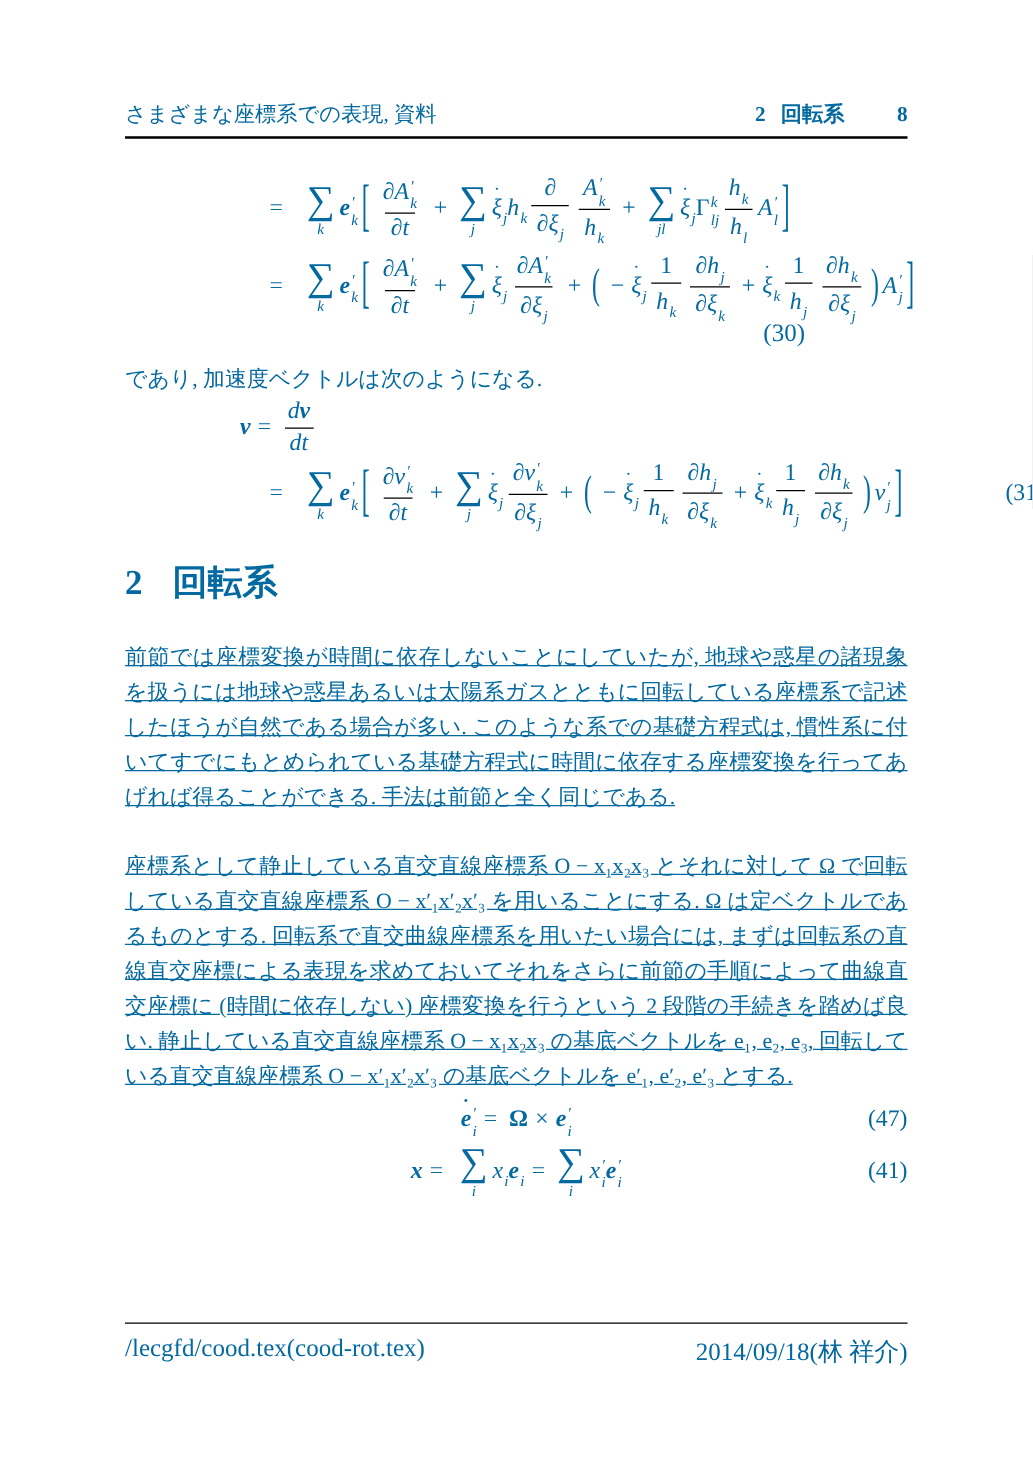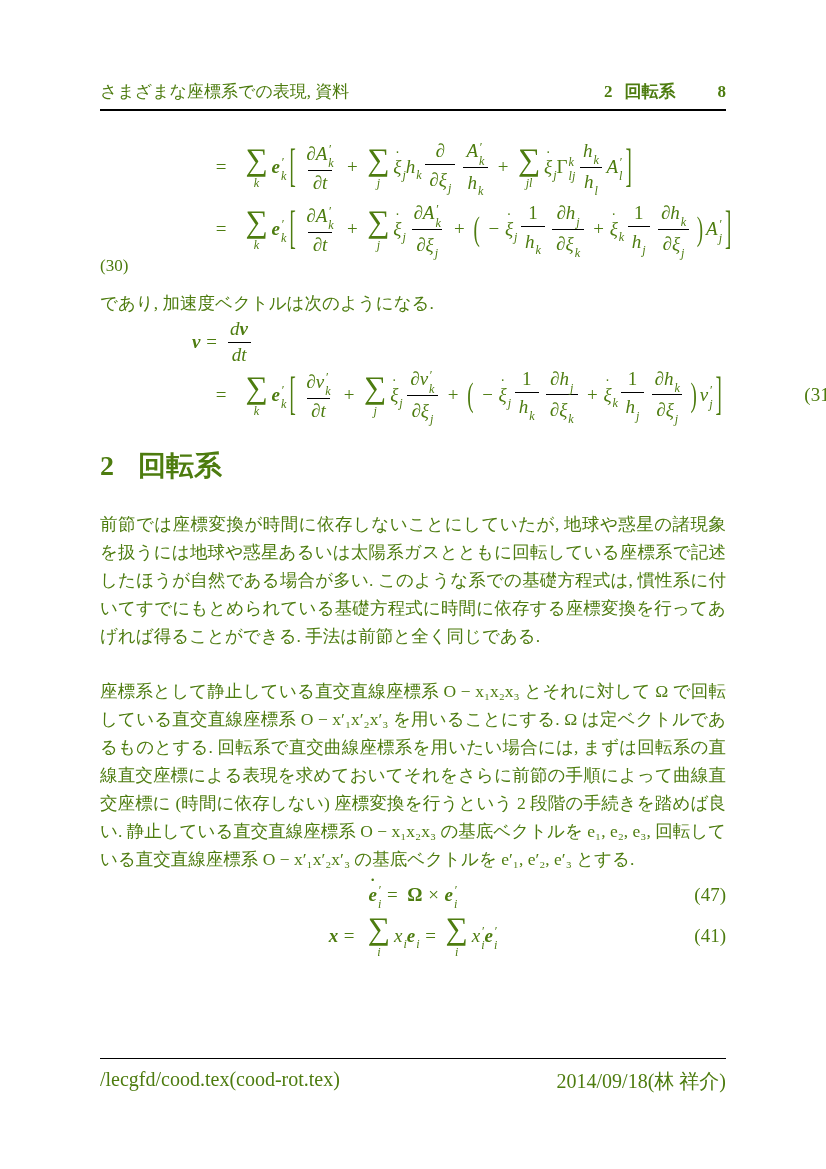--- a/index.html
+++ b/index.html
@@ -1,36 +1,36 @@
 <!DOCTYPE html>
 <html><head>
 <meta charset="utf-8">
 <style>
   html,body{margin:0;padding:0;background:#e8e8e8;}
   .page{
     position:relative;width:826px;height:1169px;background:#ffffff;
-    margin:0 auto;overflow:hidden;color:#4d7c0f;
+    margin:0 auto;overflow:hidden;color:#0369a1;
     font-family:"Liberation Serif","DejaVu Serif",serif;
   }
   .abs{position:absolute;left:100px;width:626px;}
 
   
   .header{top:80px;display:flex;justify-content:space-between;align-items:baseline;
     border-bottom:2px solid #000;padding-bottom:6px;font-size:17px;}
   .header-right{display:flex;align-items:baseline;}
   .hsec-num{font-weight:bold;font-size:17px;}
   .hsec-title{font-weight:bold;font-family:"Liberation Sans","DejaVu Sans",sans-serif;margin-left:12px;}
   .hpage{font-weight:bold;margin-left:42px;}
 
   
   .eqline{display:flex;align-items:center;white-space:nowrap;font-size:19px;}
   .eq-align{padding-left:110px;}
   .l30a{top:138px;height:58px;}
   .l30b{top:198px;height:62px;}
-  .num30{top:256px;height:24px;text-align:left;padding-right:82px;font-size:17px;box-sizing:border-box;}
+  .num30{top:256px;height:24px;text-align:right;padding-right:82px;font-size:20px;box-sizing:border-box;}
   .l31a{top:320px;height:44px;padding-left:92px;}
   .l31b{top:366px;height:58px;}
   .eqnum{position:absolute;right:0;top:50%;transform:translateY(-50%);font-style:normal;font-size:19px;}
 
   .mi{font-style:italic;}
   .mb{font-style:italic;font-weight:bold;}
   .mr{font-style:normal;}
   .mbrm{font-style:normal;font-weight:bold;}
   .mo{font-style:normal;margin:0 0.30em;}
   .mtok{display:inline-flex;align-items:center;}
@@ -48,21 +48,21 @@
   .mstretch{display:inline-block;font-style:normal;margin:0 3px;transform-origin:center;}
   .msp{display:inline-block;}
 
   
   .textline{font-size:17.5px;line-height:30px;}
   .after30{top:288px;}
   .flow{top:448px;}
   .section-heading{display:flex;align-items:baseline;font-size:28px;font-weight:bold;line-height:36px;}
   .sec-num{font-family:"Liberation Serif","DejaVu Serif",serif;}
   .sec-title{font-family:"Liberation Sans","DejaVu Sans",sans-serif;margin-left:24px;}
-  .para{font-size:17.5px;line-height:28px;text-align:justify;margin:0;}
+  .para{font-size:17.5px;line-height:28px;text-align:justify;margin:0;text-decoration:underline;}
   .p1{margin-top:26px;}
   .p2{margin-top:27px;}
   .p3{margin-top:6px;}
   .small-gap{margin-top:0;}
   .eqcenter{position:relative;display:flex;align-items:center;justify-content:center;
     white-space:nowrap;font-size:19px;}
   .row32{height:44px;}
   .row33{height:38px;}
 
   

